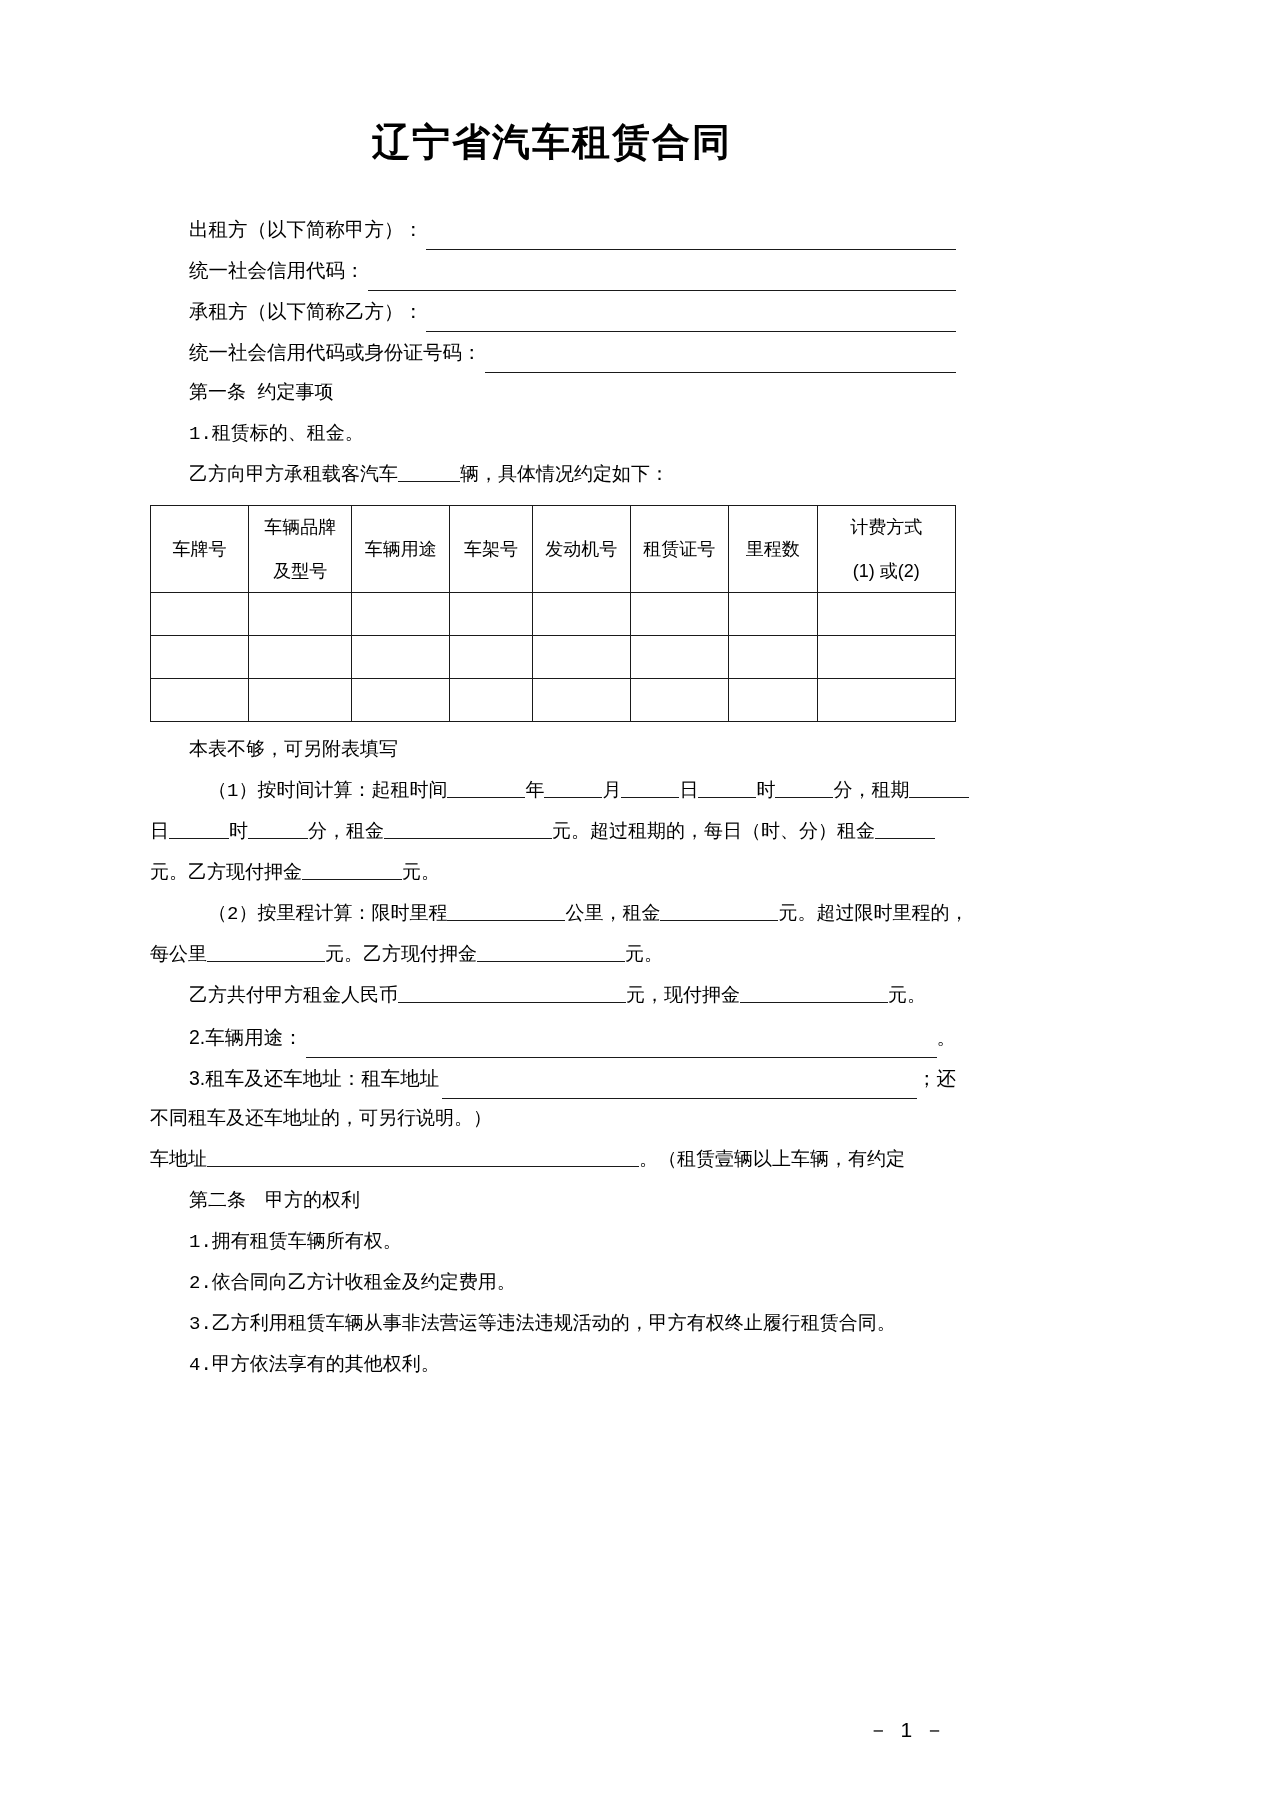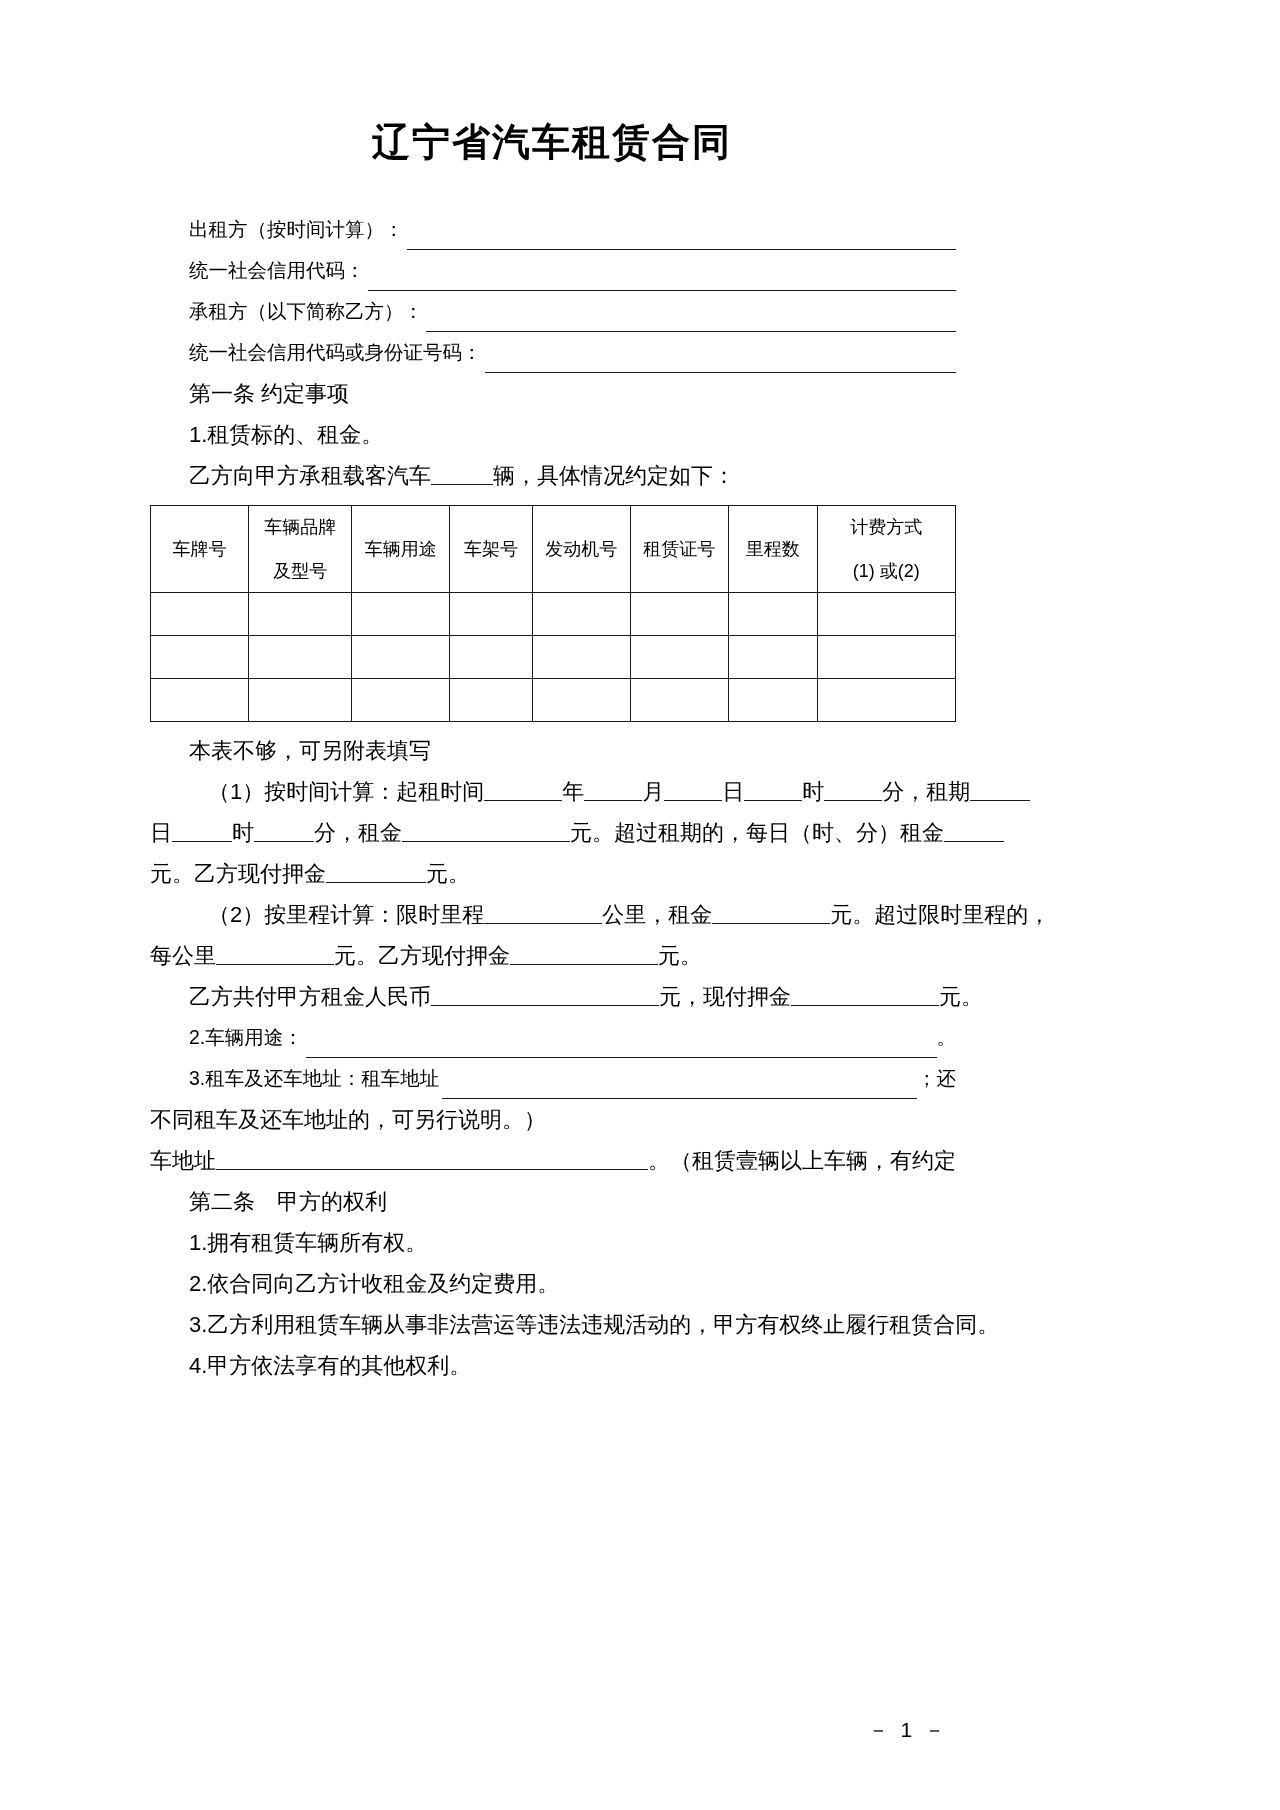--- a/index.html
+++ b/index.html
@@ -37,21 +37,22 @@
     padding-right: 148px;
     padding-top: 42px;
     font-size: 19.5px;
     line-height: 1.0;
   }
   .line {
     display: block;
     white-space: nowrap;
     line-height: 41px;
     height: 41px;
-    font-size: 22px;
+    font-size: 19px;
+    font-family: Liberation Mono, monospace;
   }
   .line.indent {
     padding-left: 39px;
   }
   .line.noindent {
     padding-left: 0;
   }
   .para {
     text-indent: 39px;
     text-align: justify;
@@ -131,21 +132,21 @@
 </head>
 <body>
 
 <div class="page">
 
   <h1 class="doc-title">辽宁省汽车租赁合同</h1>
 
   <div class="body-area">
 
     <div class="field-row">
-      <span class="fname">出租方（按时间计算）：</span>
+      <span class="fname">出租方（以下简称甲方）：</span>
       <span class="frule"></span>
     </div>
 
     <div class="field-row">
       <span class="fname">统一社会信用代码：</span>
       <span class="frule"></span>
     </div>
 
     <div class="field-row">
       <span class="fname">承租方（以下简称乙方）：</span>

